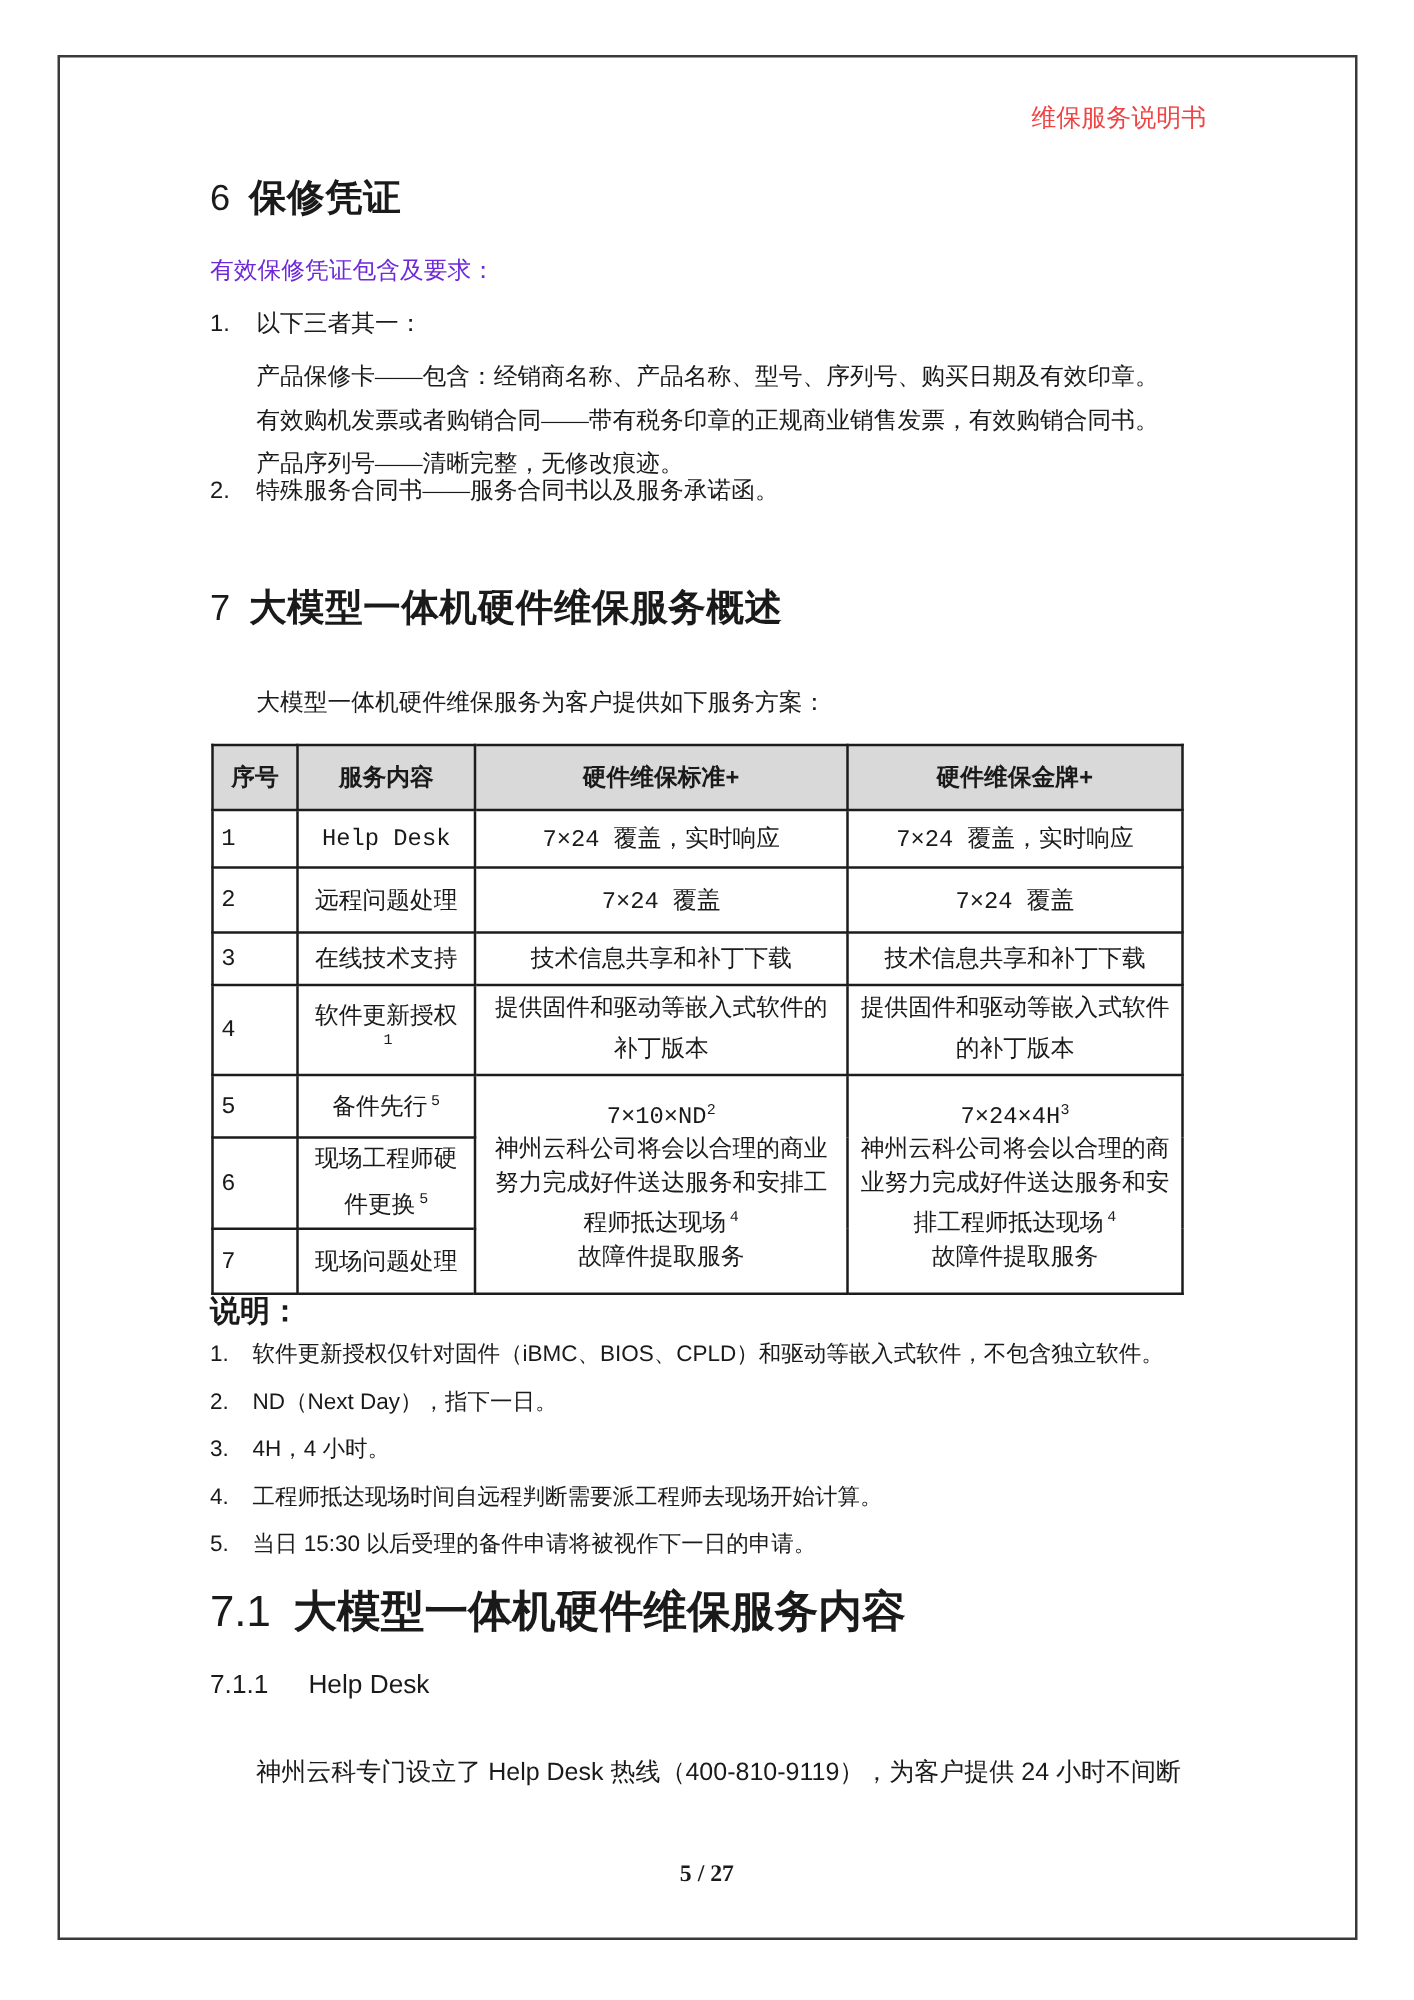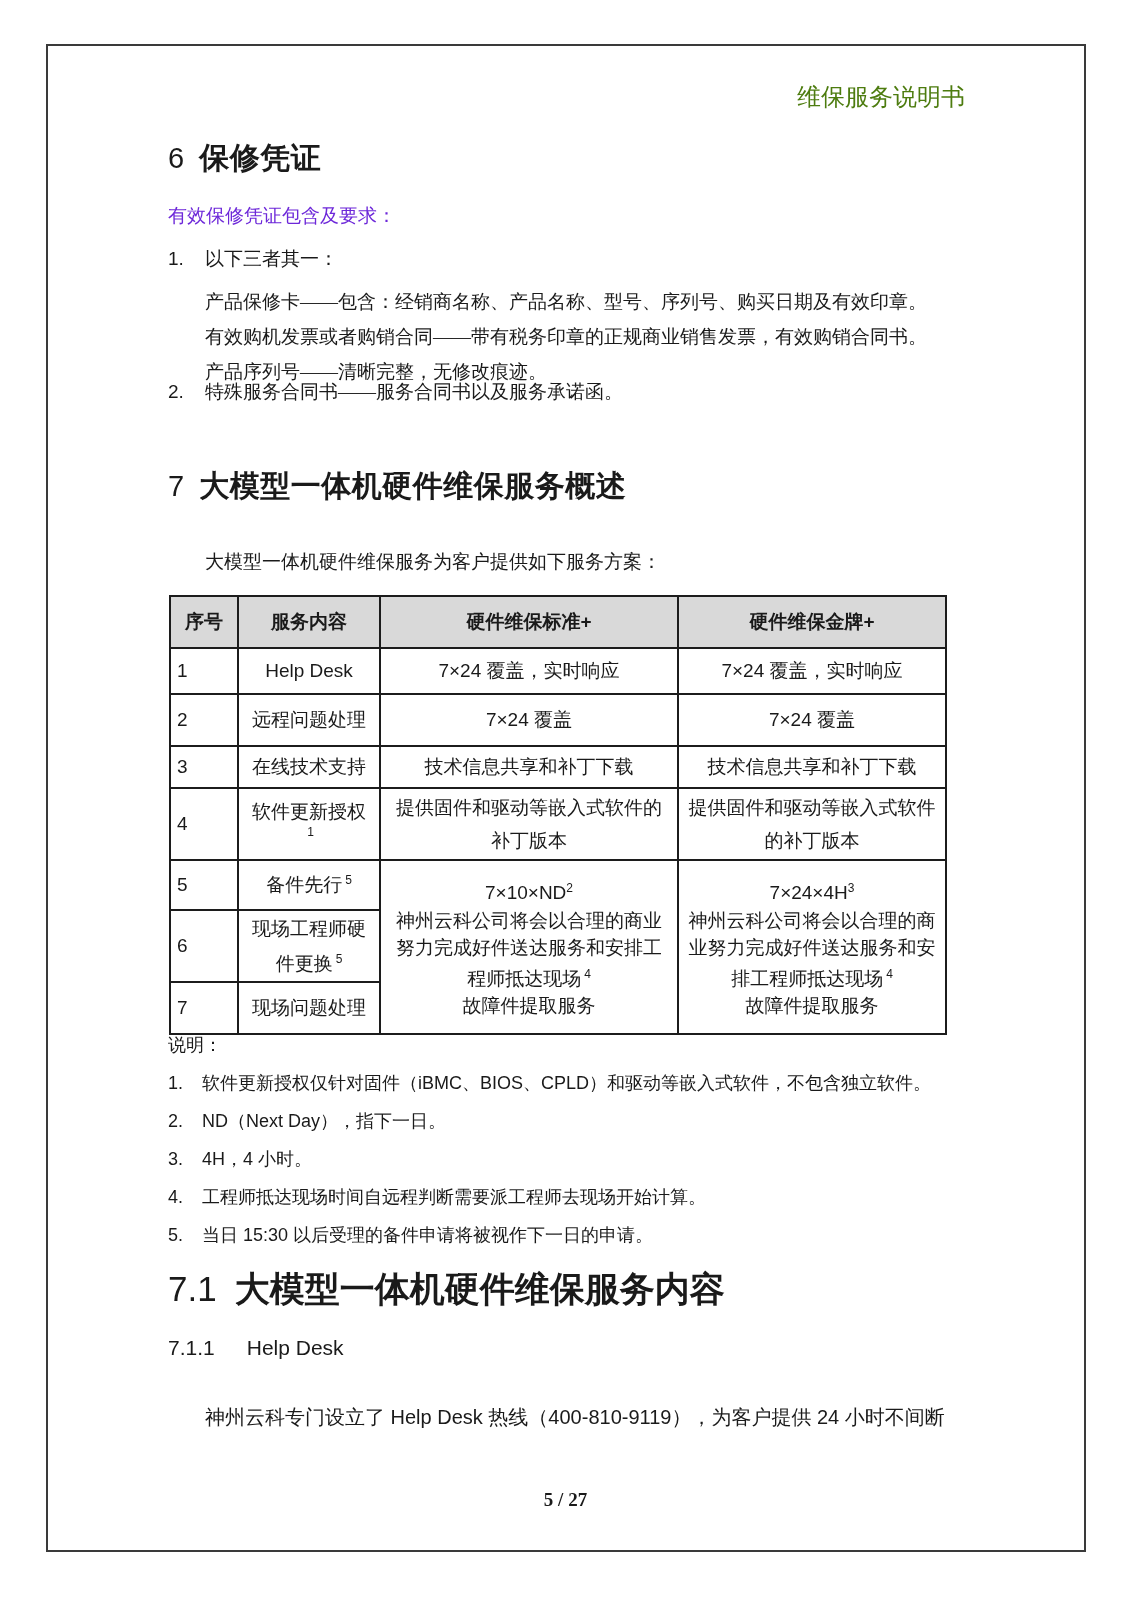--- a/index.html
+++ b/index.html
@@ -11,46 +11,46 @@
     color: #1a1a1a;
   }
   .frame {
     position: absolute; left: 46px; top: 44px;
     width: 1040px; height: 1508px;
     border: 2px solid #3a3a3a;
   }
   .doc-header {
     position: absolute; top: 81px; right: 166px;
     font-family: "Liberation Serif", serif;
-    font-size: 24px; color: #4d7c0f;
+    font-size: 20px; color: #ef4444;
   }
   .h-big { position: absolute; left: 168px; font-size: 30px; white-space: nowrap; }
   .h-big .num { font-weight: 400; margin-right: 15px; font-size: 29px; }
   .h-big .ttl { font-weight: 700; letter-spacing: 0.5px; }
   .serif-p {
     position: absolute; left: 168px;
     font-family: "Liberation Serif", serif;
     font-size: 19px; color: #6d28d9;
   }
   .list-item { position: absolute; left: 168px; font-family: "Liberation Serif", serif; font-size: 19px; }
   .list-item .li-num { font-family: "Liberation Sans", sans-serif; display: inline-block; width: 37px; }
   .sub-lines { position: absolute; left: 205px; width: 745px; font-family: "Liberation Serif", serif; font-size: 19px; }
   .sub-lines .ln { line-height: 35px; white-space: nowrap; }
   .sans-p { position: absolute; left: 205px; font-size: 19px; }
   table.svc {
     position: absolute; left: 169px; top: 595px;
     border-collapse: collapse; table-layout: fixed;
     width: 776px; font-size: 19px; text-align: center;
   }
-  table.svc td, table.svc th { border: 2px solid #1c1c1c; vertical-align: middle; padding: 2px 6px; }
+  table.svc td, table.svc th { border: 2px solid #1c1c1c; vertical-align: middle; padding: 2px 6px; font-family: Liberation Mono, monospace; }
   table.svc th { background: #d9d9d9; font-weight: 700; height: 52px; }
   td.no-cell { text-align: left; padding-left: 13px; }
   sup { font-size: 12px; margin-left: 3px; }
   .merged-cell div { line-height: 27px; }
-  .notes-label { position: absolute; left: 168px; top: 1033px; font-weight: 400; font-size: 18px; }
+  .notes-label { position: absolute; left: 168px; top: 1033px; font-weight: 700; font-size: 24px; }
   .note { position: absolute; left: 168px; font-size: 18px; white-space: nowrap; }
   .note .n-num { display: inline-block; width: 34px; }
   .h-mid { position: absolute; left: 168px; top: 1266px; font-size: 35px; white-space: nowrap; }
   .h-mid .num { font-weight: 400; margin-right: 18px; }
   .h-mid .ttl { font-weight: 700; }
   .h-small { position: absolute; left: 168px; top: 1336px; font-size: 21px; font-weight: 400; }
   .h-small .num { margin-right: 32px; text-align: right; }
   .footer-page {
     position: absolute; top: 1489px; left: 0; width: 1131px;
     text-align: center;

